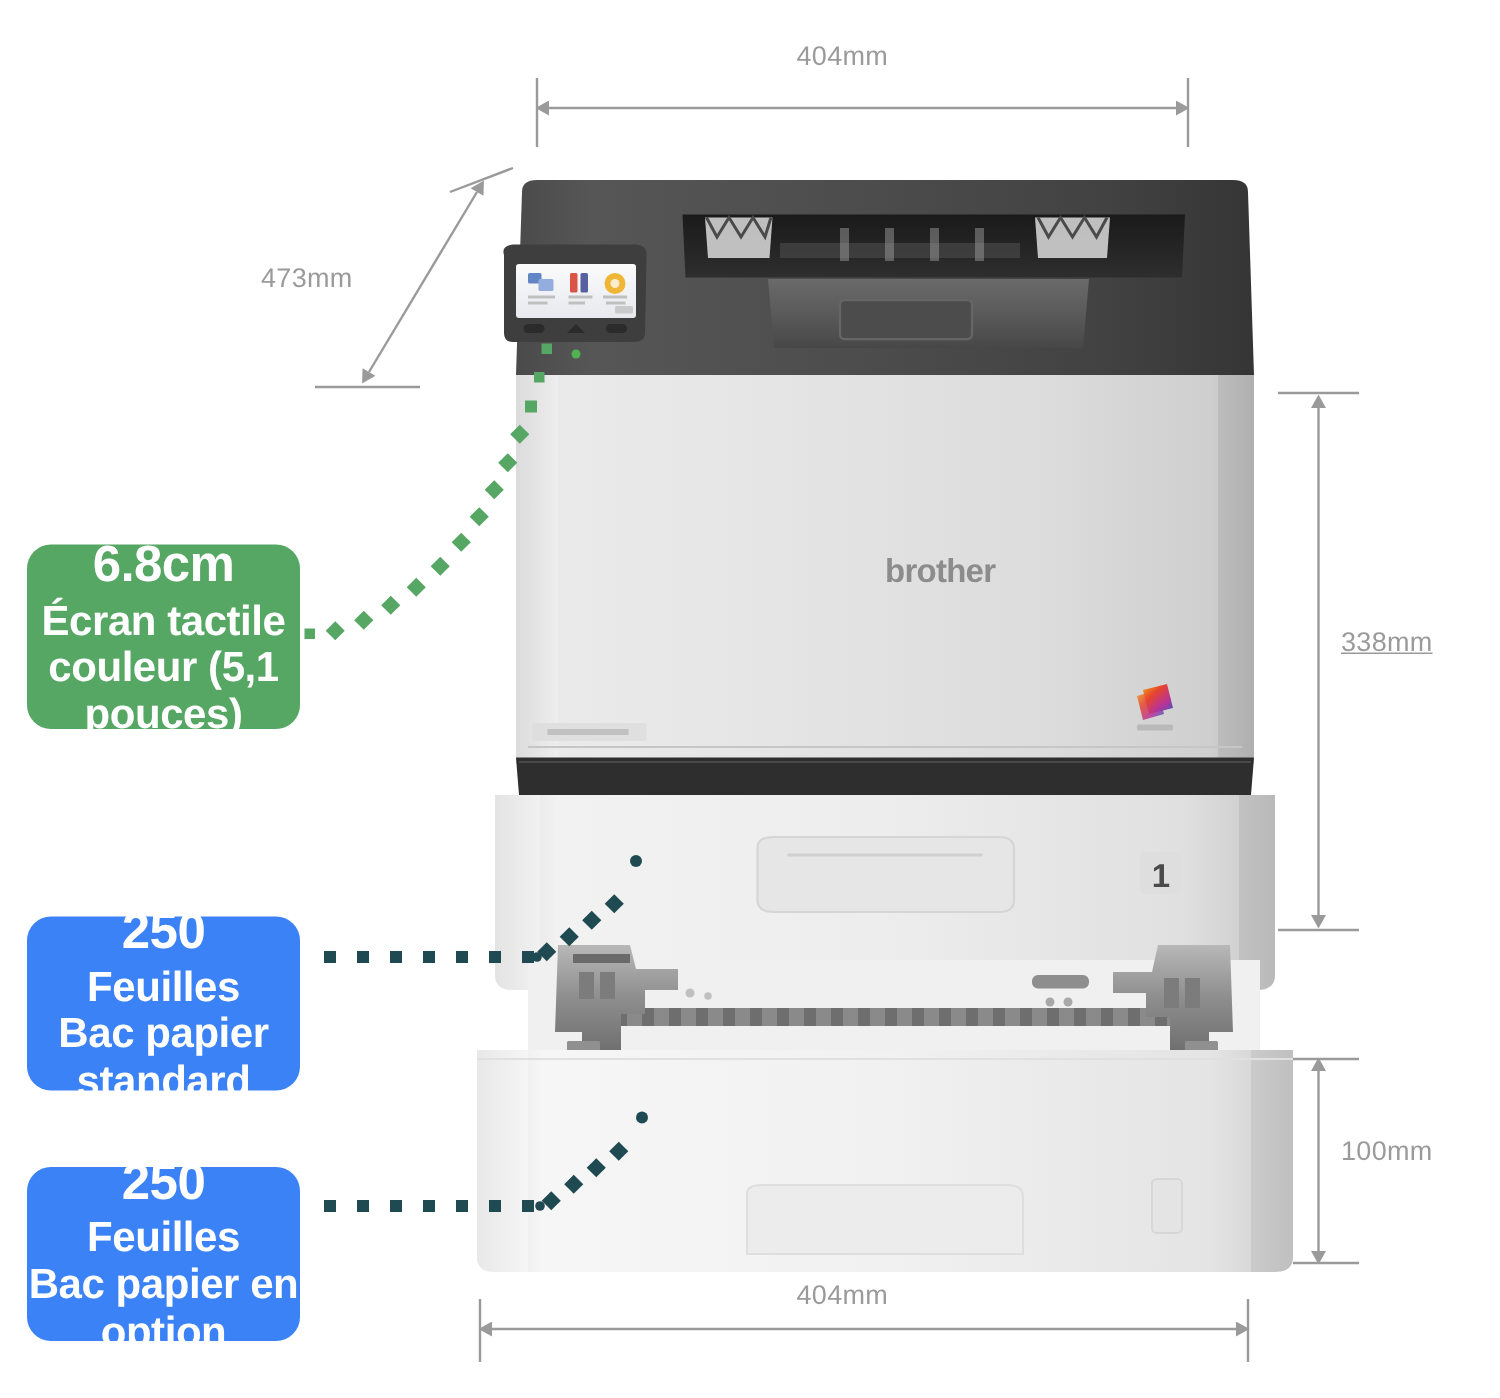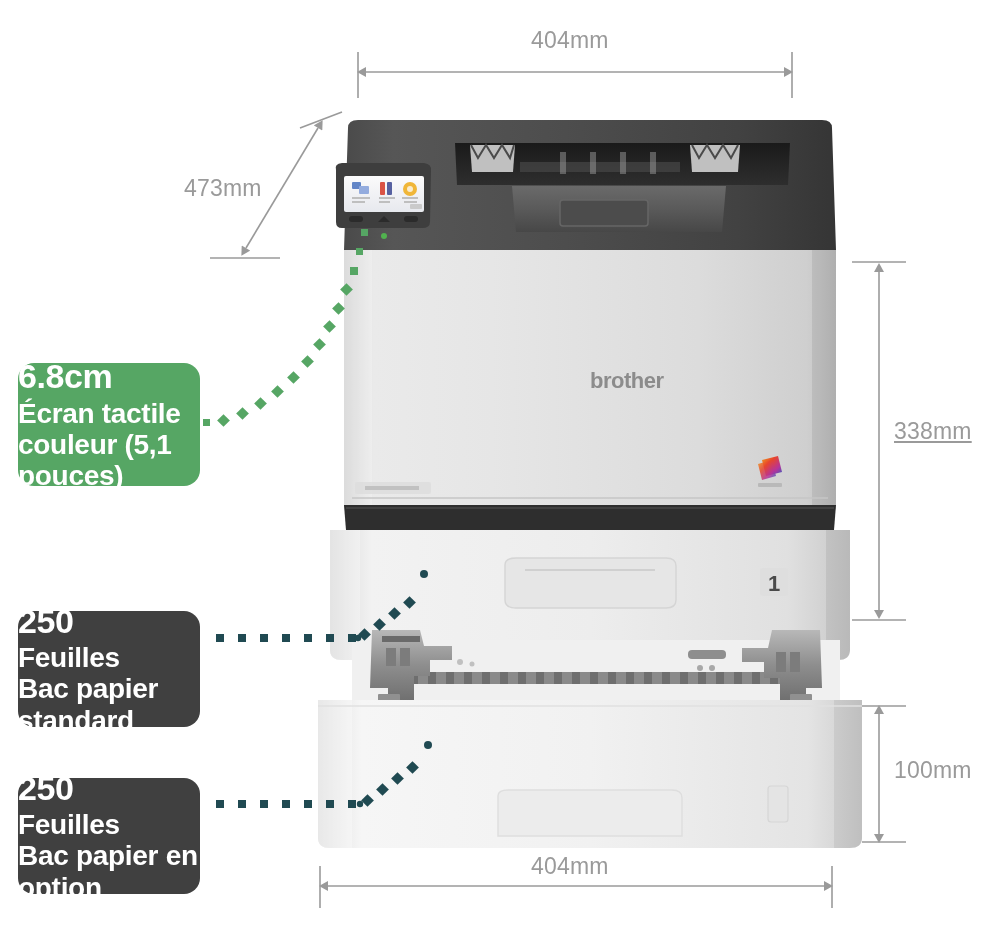--- a/index.html
+++ b/index.html
@@ -15,21 +15,21 @@
     width: 1000px;
     height: 932px;
     background: #ffffff;
     overflow: hidden;
   }
 
   
   .dim-label {
     position: absolute;
     color: #9a9a9a;
-    font-size: 23px;
+    font-size: 18px;
     font-weight: 400;
     letter-spacing: 0.2px;
     white-space: nowrap;
   }
   .dim-svg {
     position: absolute;
     left: 0;
     top: 0;
     width: 1000px;
     height: 932px;
@@ -37,39 +37,39 @@
   }
 
   
   .callout {
     position: absolute;
     border-radius: 16px;
     color: #ffffff;
     text-align: center;
     display: flex;
     flex-direction: column;
-    align-items: flex-start;
+    align-items: center;
     justify-content: center;
     box-sizing: border-box;
     padding: 8px 0;
     line-height: 1.12;
   }
   .callout .big {
     font-size: 34px;
     font-weight: bold;
     letter-spacing: -0.4px;
     margin-bottom: 2px;
   }
   .callout .sub {
     font-size: 28px;
     font-weight: bold;
     letter-spacing: -0.3px;
   }
   .callout.green { background: #56a664; }
-  .callout.teal  { background: #404040; }
+  .callout.teal  { background: #3b82f6; }
 
   
   #printer {
     position: absolute;
     left: 0; top: 0;
     width: 1000px; height: 932px;
   }
 </style>
 </head>
 <body>
@@ -345,21 +345,21 @@
       <rect x="363" y="796" width="9" height="9" transform="rotate(45 367.5 800.5)"></rect>
       <rect x="378" y="785" width="9" height="9" transform="rotate(45 382.5 789.5)"></rect>
       <rect x="393" y="774" width="9" height="9" transform="rotate(45 397.5 778.5)"></rect>
       <rect x="408" y="763" width="9" height="9" transform="rotate(45 412.5 767.5)"></rect>
       <circle cx="428" cy="745" r="4"></circle>
     </g>
   </svg>
 
   <div class="dim-label" style="left:531px; top:27px;">404mm</div>
 
-  <div class="dim-label" style="left:184px; top:175px;">473mm</div>
+  <div class="dim-label" style="left:174px; top:175px;">473mm</div>
 
   <div class="dim-label" style="left:894px; top:418px;text-decoration:underline;">338mm</div>
 
   <div class="dim-label" style="left:894px; top:757px;">100mm</div>
 
   <div class="dim-label" style="left:531px; top:853px;">404mm</div>
 
   <div class="callout green" style="left:18px; top:363px; width:182px; height:123px;">
     <div class="big">6.8cm</div>
     <div class="sub">Écran tactile</div>

